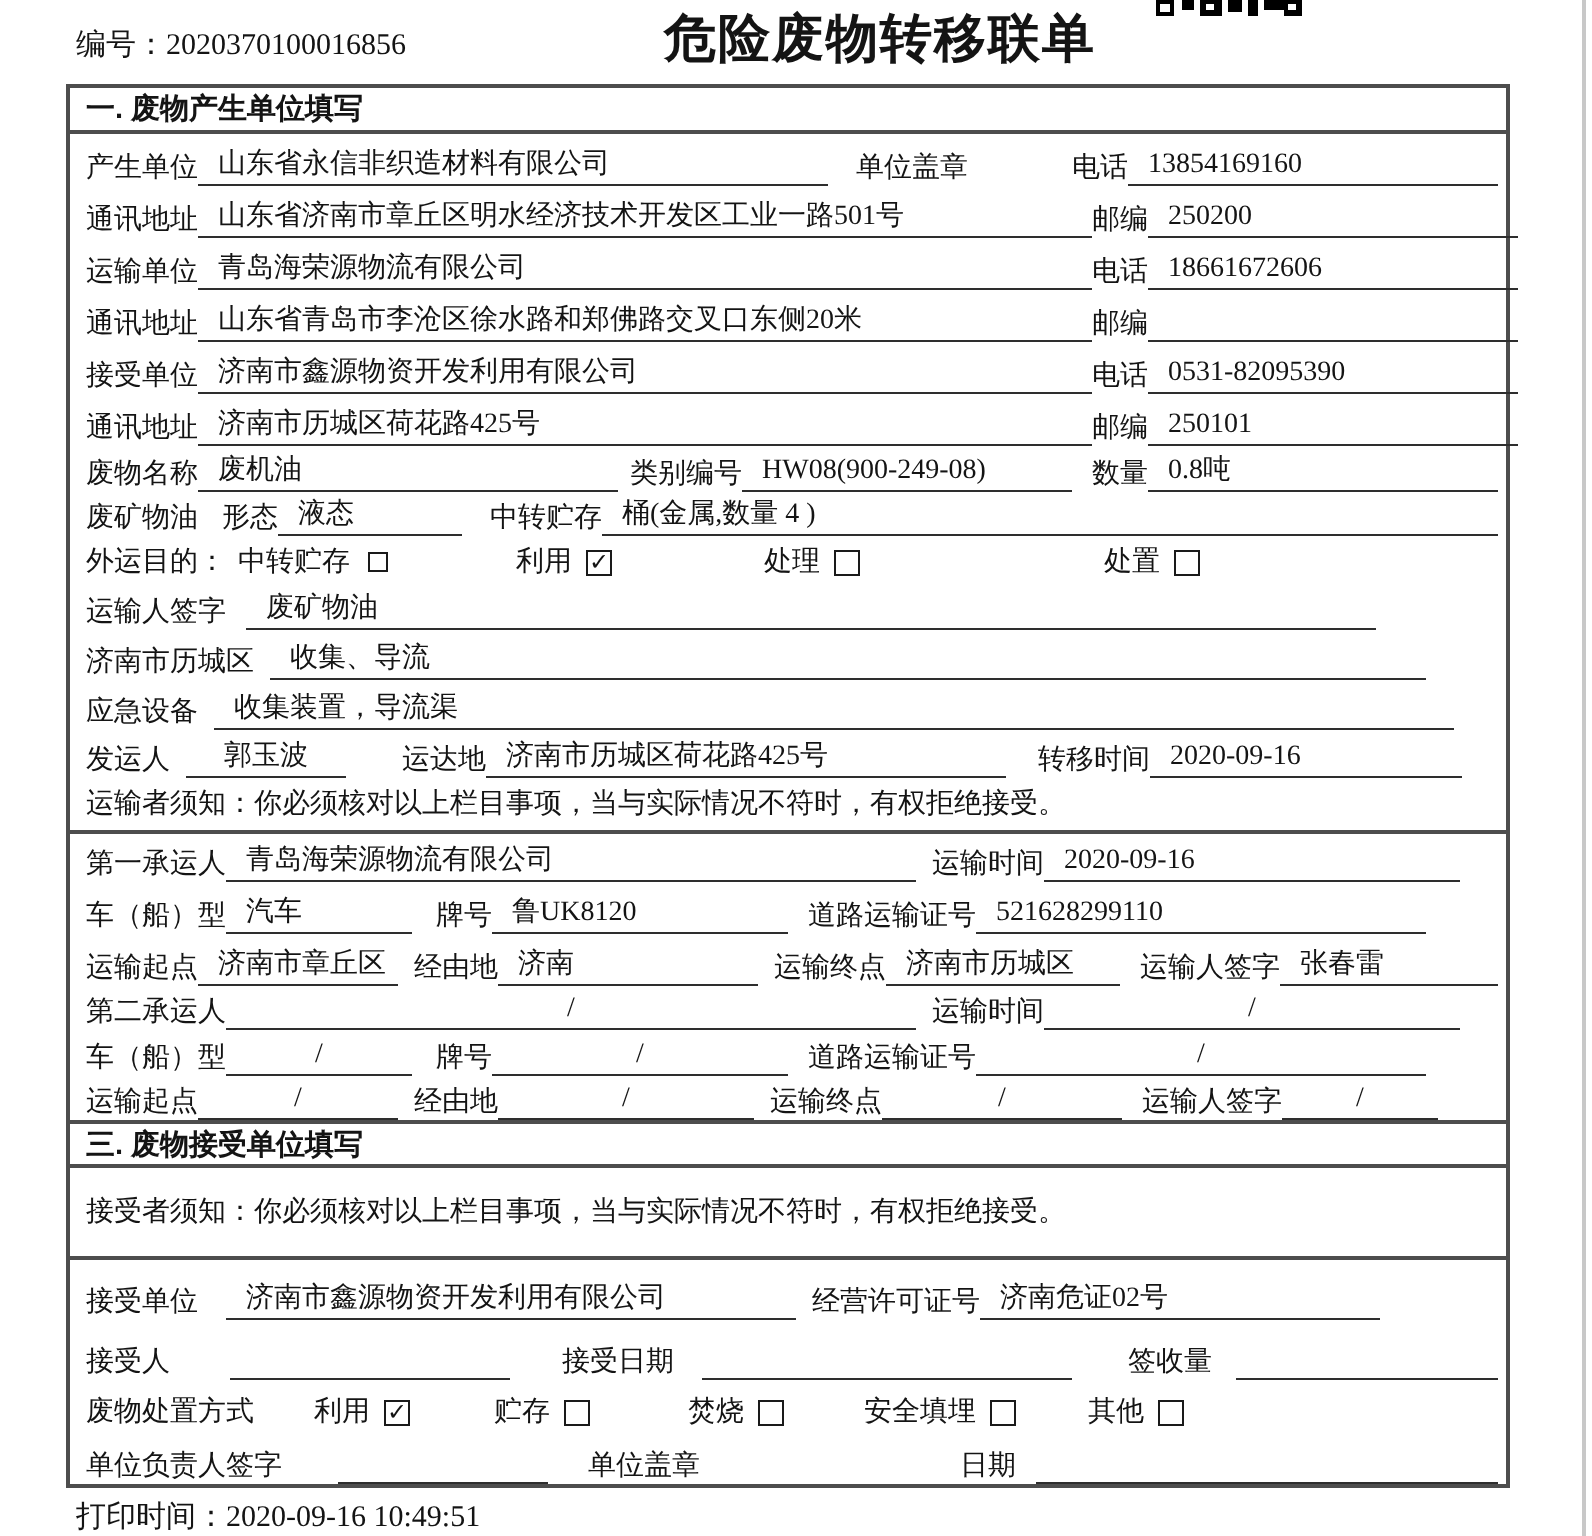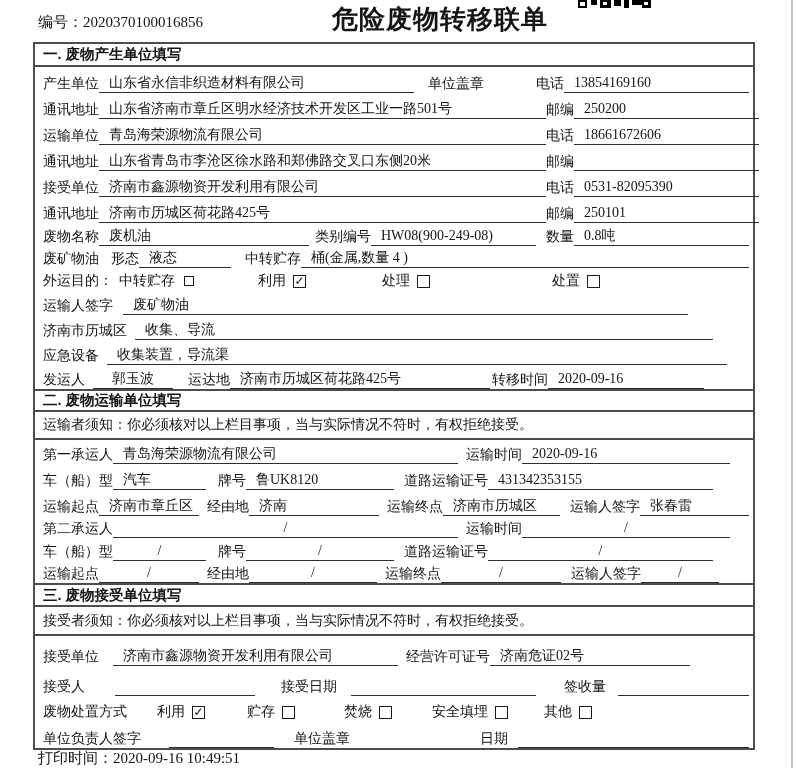--- a/index.html
+++ b/index.html
@@ -153,49 +153,48 @@
       </div>
 
       <div class="row" style="height:25px">
         <span class="lbl">应急设备</span>
         <span class="u" style="width:620px;margin-left:8px">收集装置，导流渠</span>
       </div>
 
       <div class="row" style="height:24px">
         <span class="lbl">发运人</span>
         <span class="u tc" style="width:80px;margin-left:8px">郭玉波</span>
-        <span class="lbl" style="margin-left:15px">运达地</span>
+        <span class="lbl" style="margin-left:28px">运达地</span>
         <span class="u" style="width:260px">济南市历城区荷花路425号</span>
-        <span class="lbl" style="margin-left:2px">转移时间</span>
+        <span class="lbl" style="margin-left:16px">转移时间</span>
         <span class="u" style="width:156px">2020-09-16</span>
       </div>
     </section>
 
     <section>
-      <div class="sec mid">二. 废物运输单位填写</div>
 
       <div class="notice" style="height:28px">
         <span>运输者须知：</span>
         <span>你必须核对以上栏目事项，当与实际情况不符时，有权拒绝接受。</span>
       </div>
 
       <div class="row" style="height:24px">
         <span class="lbl">第一承运人</span>
         <span class="u" style="width:345px">青岛海荣源物流有限公司</span>
         <span class="lbl" style="margin-left:8px">运输时间</span>
         <span class="u" style="width:208px">2020-09-16</span>
       </div>
 
       <div class="row" style="height:26px">
         <span class="lbl">车（船）型</span>
         <span class="u" style="width:93px">汽车</span>
         <span class="lbl" style="margin-left:12px">牌号</span>
         <span class="u" style="width:148px">鲁UK8120</span>
         <span class="lbl" style="margin-left:10px">道路运输证号</span>
-        <span class="u" style="width:225px">431342353155</span>
+        <span class="u" style="width:225px">521628299110</span>
       </div>
 
       <div class="row" style="height:26px">
         <span class="lbl">运输起点</span>
         <span class="u" style="width:100px">济南市章丘区</span>
         <span class="lbl" style="margin-left:8px">经由地</span>
         <span class="u" style="width:130px">济南</span>
         <span class="lbl" style="margin-left:8px">运输终点</span>
         <span class="u" style="width:117px">济南市历城区</span>
         <span class="lbl" style="margin-left:10px">运输人签字</span>
@@ -226,21 +225,21 @@
         <span class="lbl" style="margin-left:8px">运输终点</span>
         <span class="u tc" style="width:120px">/</span>
         <span class="lbl" style="margin-left:10px">运输人签字</span>
         <span class="u tc" style="width:78px">/</span>
       </div>
     </section>
 
     <section>
       <div class="sec mid" style="height:24px">三. 废物接受单位填写</div>
 
-      <div class="notice" style="height:29px">
+      <div class="notice" style="height:46px">
         <span>接受者须知：</span>
         <span>你必须核对以上栏目事项，当与实际情况不符时，有权拒绝接受。</span>
       </div>
 
       <div class="row" style="height:30px">
         <span class="lbl">接受单位</span>
         <span class="u" style="width:285px;margin-left:14px">济南市鑫源物资开发利用有限公司</span>
         <span class="lbl" style="margin-left:8px">经营许可证号</span>
         <span class="u" style="width:200px">济南危证02号</span>
       </div>

